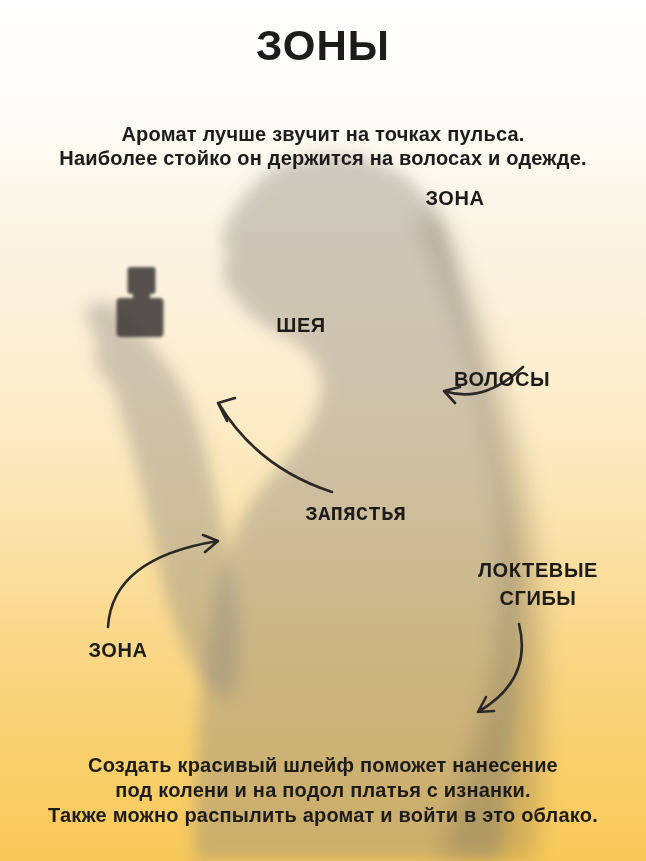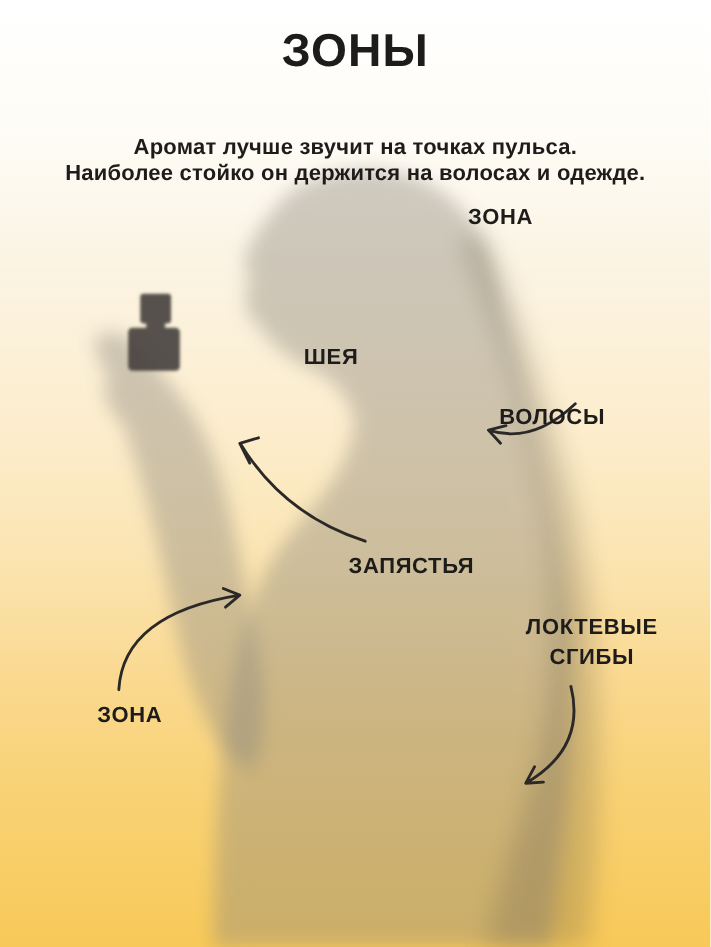--- a/index.html
+++ b/index.html
@@ -26,21 +26,21 @@
     top:122px;left:0;width:646px;
     font-size:20px;line-height:24px;font-weight:bold;letter-spacing:.2px;
   }
   .zone{
     font-size:20px;line-height:28px;font-weight:bold;letter-spacing:.6px;
     white-space:nowrap;
   }
   .z-ears   {top:184px;left:355px;width:200px;}
   .z-neck   {top:311px;left:231px;width:140px;}
   .z-hair   {top:321px;left:412px;width:180px;margin-top:44px;}
-  .z-wrists {top:501px;left:264px;width:220px;}
+  .z-wrists {top:501px;left:246px;width:220px;font-family:Liberation Mono, monospace;}
   .z-elbows {top:556px;left:428px;width:220px;}
   .z-dec    {top:636px;left:8px;  width:220px;}
   .footer{
     top:753px;left:0;width:646px;
     font-size:20px;line-height:25px;font-weight:bold;letter-spacing:.2px;
   }
 </style>
 </head>
 <body>
 
@@ -141,14 +141,19 @@
 
   <div class="txt zone z-elbows">
     <div>ЛОКТЕВЫЕ</div>
     <div>СГИБЫ</div>
   </div>
 
   <div class="txt zone z-dec">
     <div>ЗОНА</div>
   </div>
 
+  <div class="txt footer">
+    <div>Создать красивый шлейф поможет нанесение</div>
+    <div>под колени и на подол платья с изнанки.</div>
+    <div>Также можно распылить аромат и войти в это облако.</div>
+  </div>
 
 </div>
 
 </body></html>

